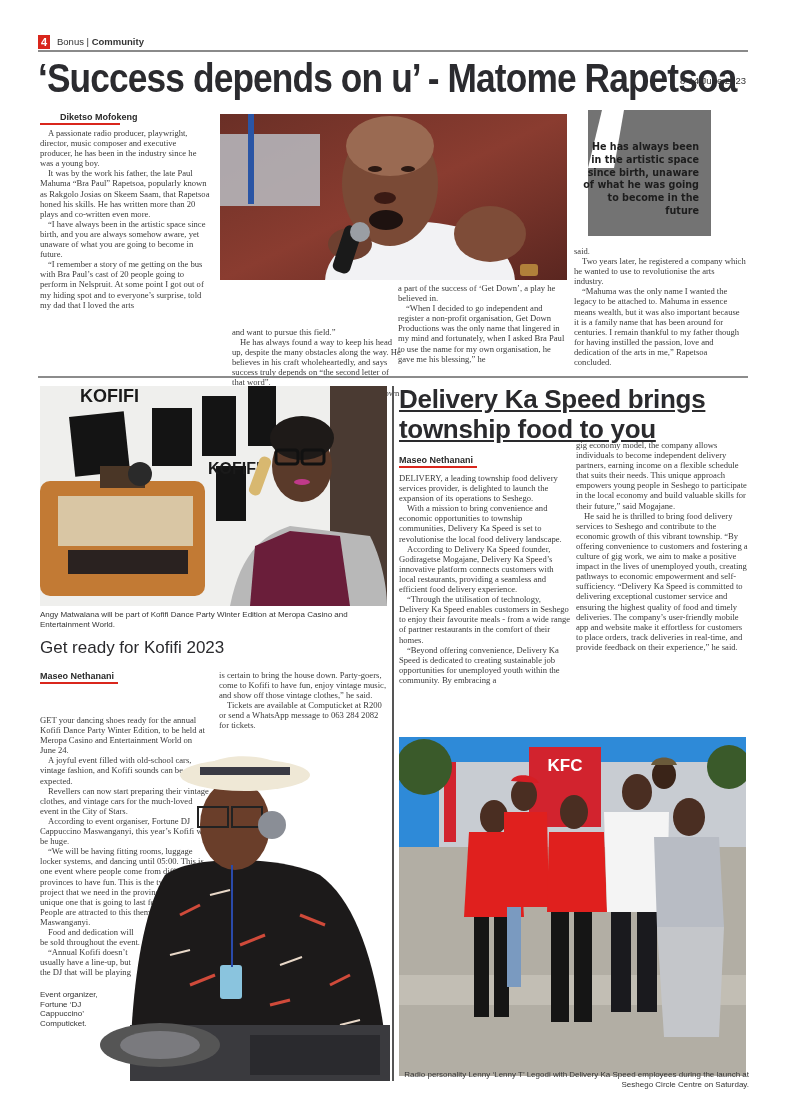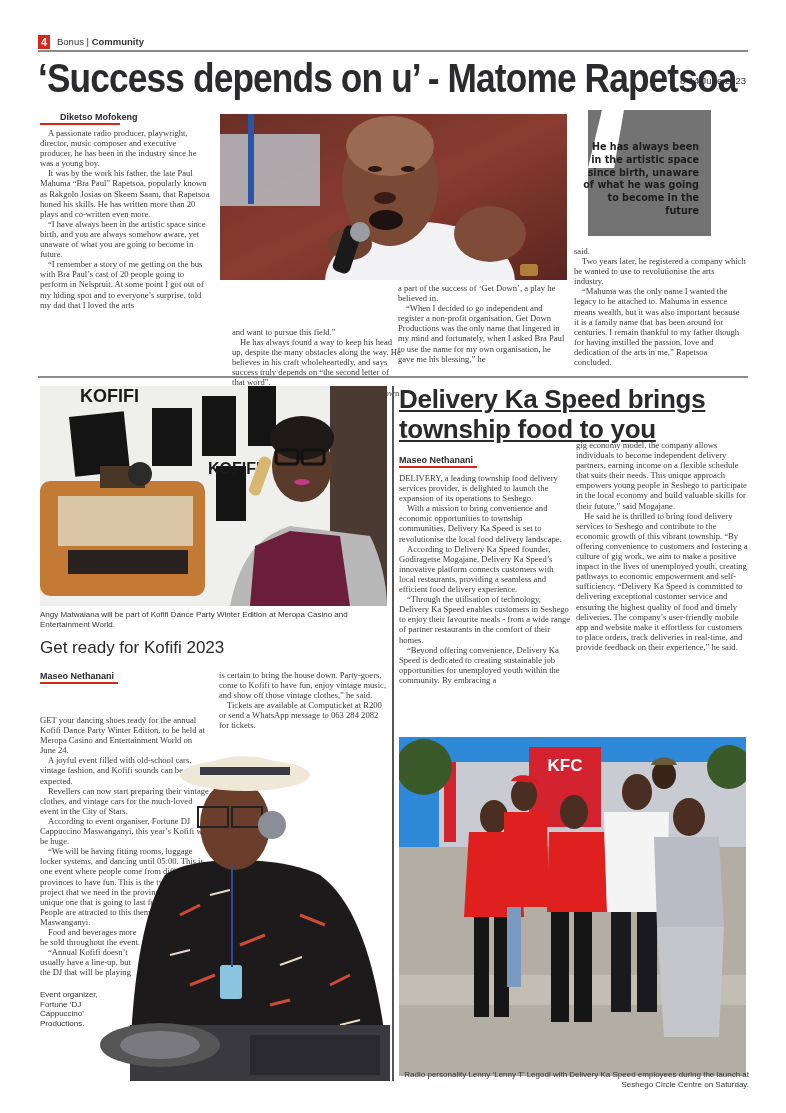--- a/index.html
+++ b/index.html
@@ -154,21 +154,21 @@
 
 <div class="abs byline" style="left:40px;top:670px;">Maseo Nethanani</div>
 <div class="abs byline-rule" style="left:40px;top:682px;width:78px;"></div>
 
 <div class="abs col" style="left:40px;top:688px;width:170px;margin-top:27px;">
   <p class="first">GET your dancing shoes ready for the annual Kofifi Dance Party Winter Edition, to be held at Meropa Casino and Entertainment World on June 24.</p>
   <p>A joyful event filled with old-school cars, vintage fashion, and Kofifi sounds can be expected.</p>
   <p>Revellers can now start preparing their vintage clothes, and vintage cars for the much-loved event in the City of Stars.</p>
   <p>According to event organiser, Fortune DJ Cappuccino Maswanganyi, this year’s Kofifi will be huge.</p>
   <p>“We will be having fitting rooms, luggage locker systems, and dancing until 05:00. This is one event where people come from different provinces to have fun. This is the type of legacy project that we need in the province, a very unique one that is going to last for many years. People are attracted to this theme,” said Maswanganyi.</p>
-  <p style="width:100px;">Food and beverages more be sold throughout the event.</p>
+  <p style="width:100px;">Food and dedication will be sold throughout the event.</p>
   <p style="width:100px;">“Annual Kofifi doesn’t usually have a line-up, but the DJ that will be playing</p>
 </div>
 
 <div class="abs col" style="left:219px;top:670px;width:170px;">
   <p class="first">is certain to bring the house down. Party-goers, come to Kofifi to have fun, enjoy vintage music, and show off those vintage clothes,” he said.</p>
   <p>Tickets are available at Computicket at R200 or send a WhatsApp message to 063 284 2082 for tickets.</p>
 </div>
 
 <div class="abs photo" style="left:40px;top:745px;width:350px;height:336px;">
   <svg width="350" height="336" viewBox="0 0 350 336">
@@ -196,21 +196,21 @@
     <circle cx="232" cy="80" r="14" fill="#8a8e96"></circle>
     <rect x="180" y="220" width="22" height="34" rx="3" fill="#8ac4de"></rect>
     <line x1="192" y1="120" x2="192" y2="222" stroke="#2a4aaa" stroke-width="2"></line>
     <rect x="90" y="280" width="260" height="56" fill="#3a3a3e"></rect>
     <ellipse cx="120" cy="300" rx="60" ry="22" fill="#555"></ellipse>
     <ellipse cx="120" cy="300" rx="40" ry="14" fill="#7a7a7e"></ellipse>
     <rect x="210" y="290" width="130" height="40" fill="#2a2a2e"></rect>
   </svg>
 </div>
 
-<div class="abs caption" style="left:40px;top:990px;width:75px;">Event organizer, Fortune ‘DJ Cappuccino’ Productions.</div>
+<div class="abs caption" style="left:40px;top:990px;width:75px;">Event organizer, Fortune ‘DJ Cappuccino’ Computicket.</div>
 
 <div class="abs headline-2">Delivery Ka Speed brings township food to you</div>
 
 <div class="abs byline" style="left:399px;top:454px;">Maseo Nethanani</div>
 <div class="abs byline-rule" style="left:399px;top:466px;width:78px;"></div>
 
 <div class="abs col" style="left:399px;top:473px;width:172px;">
   <p class="first">DELIVERY, a leading township food delivery services provider, is delighted to launch the expansion of its operations to Seshego.</p>
   <p>With a mission to bring convenience and economic opportunities to township communities, Delivery Ka Speed is set to revolutionise the local food delivery landscape.</p>
   <p>According to Delivery Ka Speed founder, Godiragetse Mogajane, Delivery Ka Speed’s innovative platform connects customers with local restaurants, providing a seamless and efficient food delivery experience.</p>

